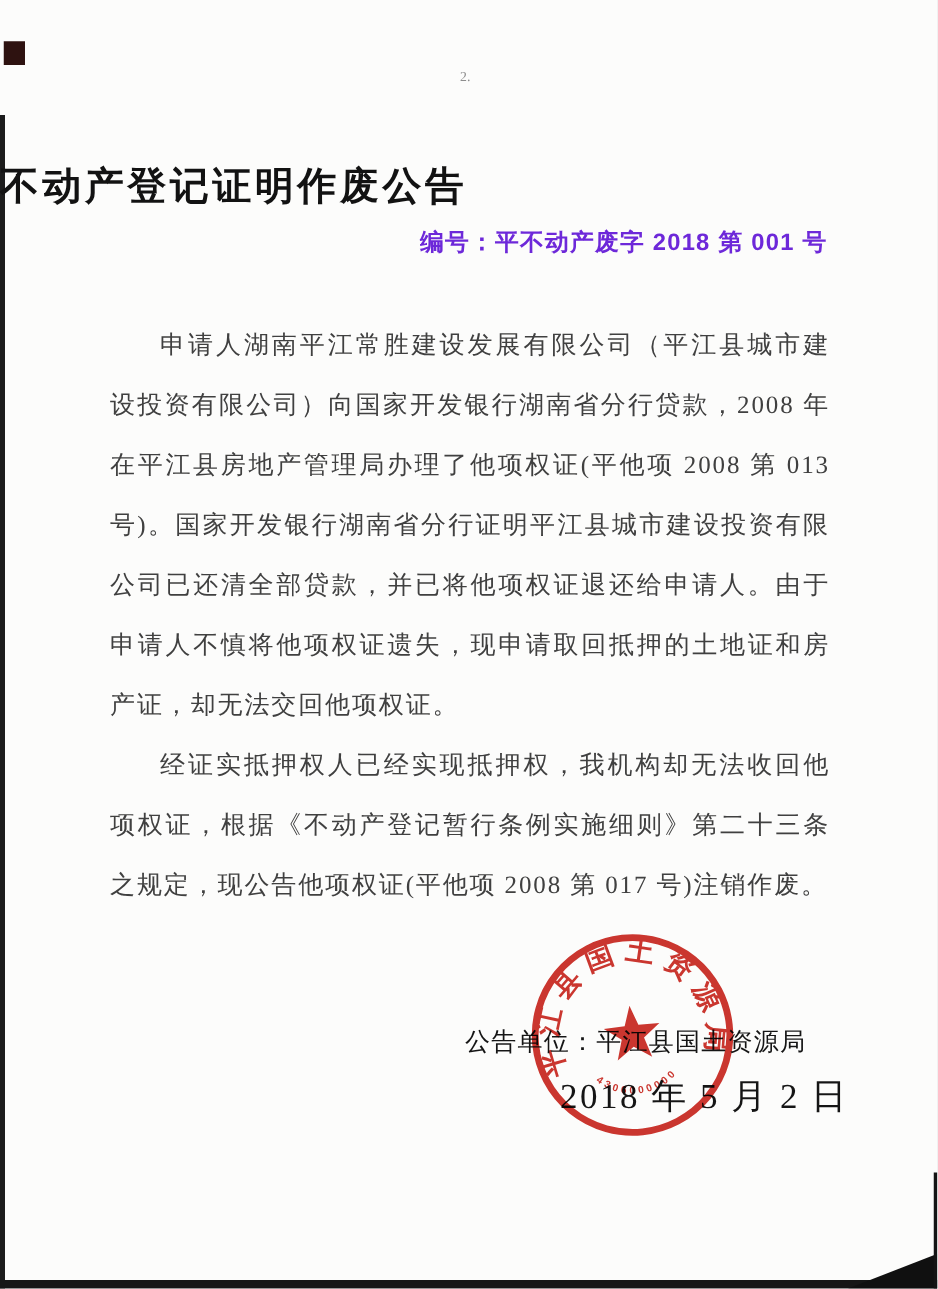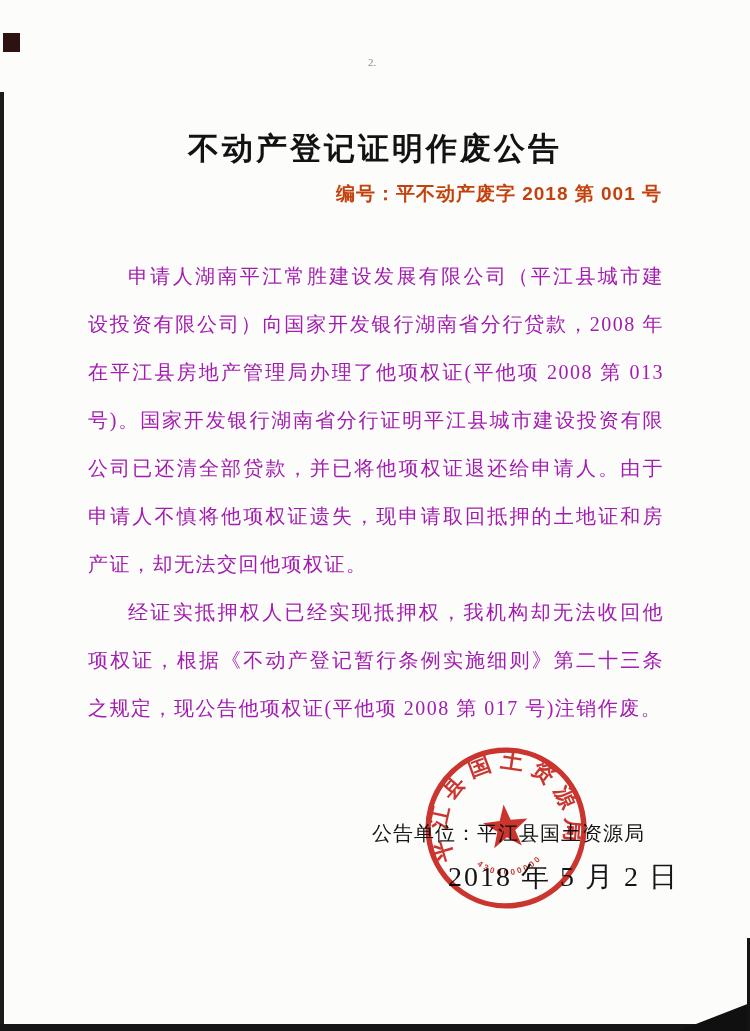--- a/index.html
+++ b/index.html
@@ -13,44 +13,43 @@
     margin: 0 auto;
     background: #fcfcfb;
     overflow: hidden;
   }
 
   
   .title {
     position: absolute;
     top: 128px; left: 0;
     width: 100%;
-    text-align: center;
     font-family: "Liberation Sans", sans-serif;
     font-weight: bold;
     font-size: 31px;
     letter-spacing: 3px;
     color: #121212;
   }
   .docno {
     position: absolute;
     top: 181px; right: 88px;
     font-family: "Liberation Sans", sans-serif;
     font-weight: bold;
     font-size: 19px;
     letter-spacing: 1px;
-    color: #c2410c;
+    color: #6d28d9;
   }
   .bodytext {
     position: absolute;
     top: 252px; left: 88px;
     width: 576px;
     font-size: 20px;
     line-height: 48px;
     letter-spacing: 1.5px;
-    color: #a21caf;
+    color: #404040;
     text-align: justify;
   }
   .bodytext p {
     margin: 0;
     text-indent: 2em;
     text-justify: inter-ideograph;
   }
   .signature {
     position: absolute;
     top: 820px; left: 372px;

